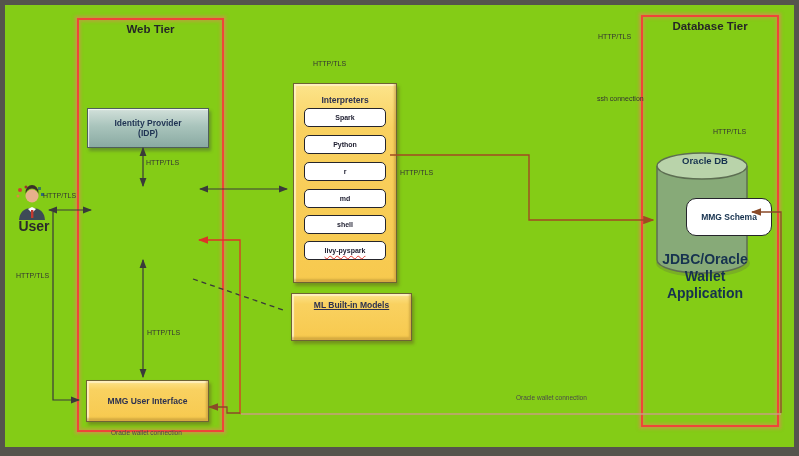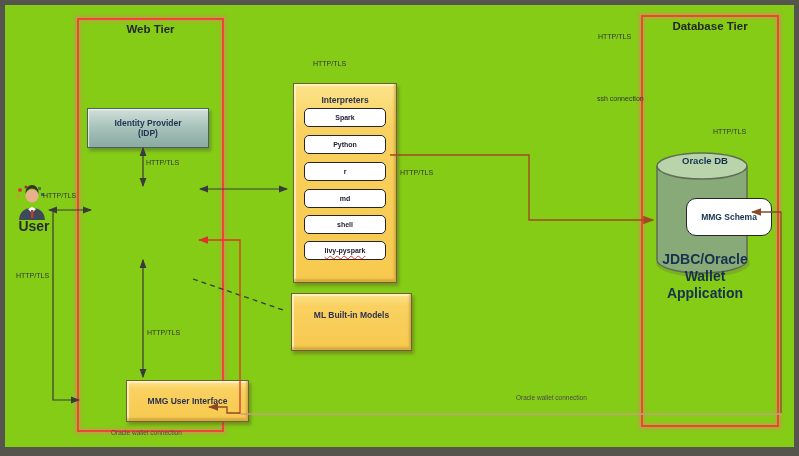--- a/index.html
+++ b/index.html
@@ -61,37 +61,37 @@
       <rect x="17" y="26" width="2.4" height="8" fill="#c43a31"></rect>
     </svg>
     <div class="user-label" style="left:13px;top:213px;width:32px;text-align:center;z-index:3;">User</div>
 
     <div class="idp" style="left:82px;top:103px;width:120px;height:38px;z-index:3;">
       <span>Identity Provider</span>
       <span>(IDP)</span>
     </div>
 
 
-    <div class="ynode" style="left:81px;top:375px;width:121px;height:40px;justify-content:center;z-index:3;margin-left:40px;">
+    <div class="ynode" style="left:81px;top:375px;width:121px;height:40px;justify-content:center;z-index:3;">
       <span class="t">MMG User Interface</span>
     </div>
 
     <div class="ynode" style="left:288px;top:78px;width:102px;height:187px;padding-top:11px;z-index:3;">
       <span class="t">Interpreters</span>
       <div class="pill" style="left:10px;top:24px;width:80px;height:17px;">Spark</div>
       <div class="pill" style="left:10px;top:51px;width:80px;height:17px;">Python</div>
       <div class="pill" style="left:10px;top:78px;width:80px;height:17px;">r</div>
       <div class="pill" style="left:10px;top:105px;width:80px;height:17px;">md</div>
       <div class="pill" style="left:10px;top:131px;width:80px;height:17px;">shell</div>
       <div class="pill" style="left:10px;top:157px;width:80px;height:17px;">
         <span class="squig">livy-pyspark</span>
       </div>
     </div>
 
-    <div class="ynode" style="left:286px;top:288px;width:119px;height:40px;padding-top:16px;z-index:3;">
+    <div class="ynode" style="left:286px;top:288px;width:119px;height:40px;padding-top:6px;z-index:3;text-decoration:underline;">
       <span class="t">ML Built-in Models</span>
     </div>
 
     <svg style="position:absolute;left:650px;top:145px;z-index:3;" width="104" height="140" viewBox="0 0 104 140">
       <ellipse cx="48" cy="113" rx="47" ry="14" fill="rgba(90,90,80,.25)"></ellipse>
       <path d="M2,16 V110 a45,13 0 0 0 90,0 V16" fill="#87aa78" stroke="#5d6e52" stroke-width="1.5"></path>
       <ellipse cx="47" cy="16" rx="45" ry="13" fill="#b9d3aa" stroke="#5d6e52" stroke-width="1.5"></ellipse>
     </svg>
     <div class="dbtext" style="left:655px;top:150px;width:90px;font-size:9.5px;">Oracle DB</div>
     <div class="pill" style="left:661px;top:193px;width:84px;height:36px;border-radius:10px;font-size:8.5px;border-width:1.6px;z-index:4;color:#16324f;margin-left:20px;">MMG Schema</div>

